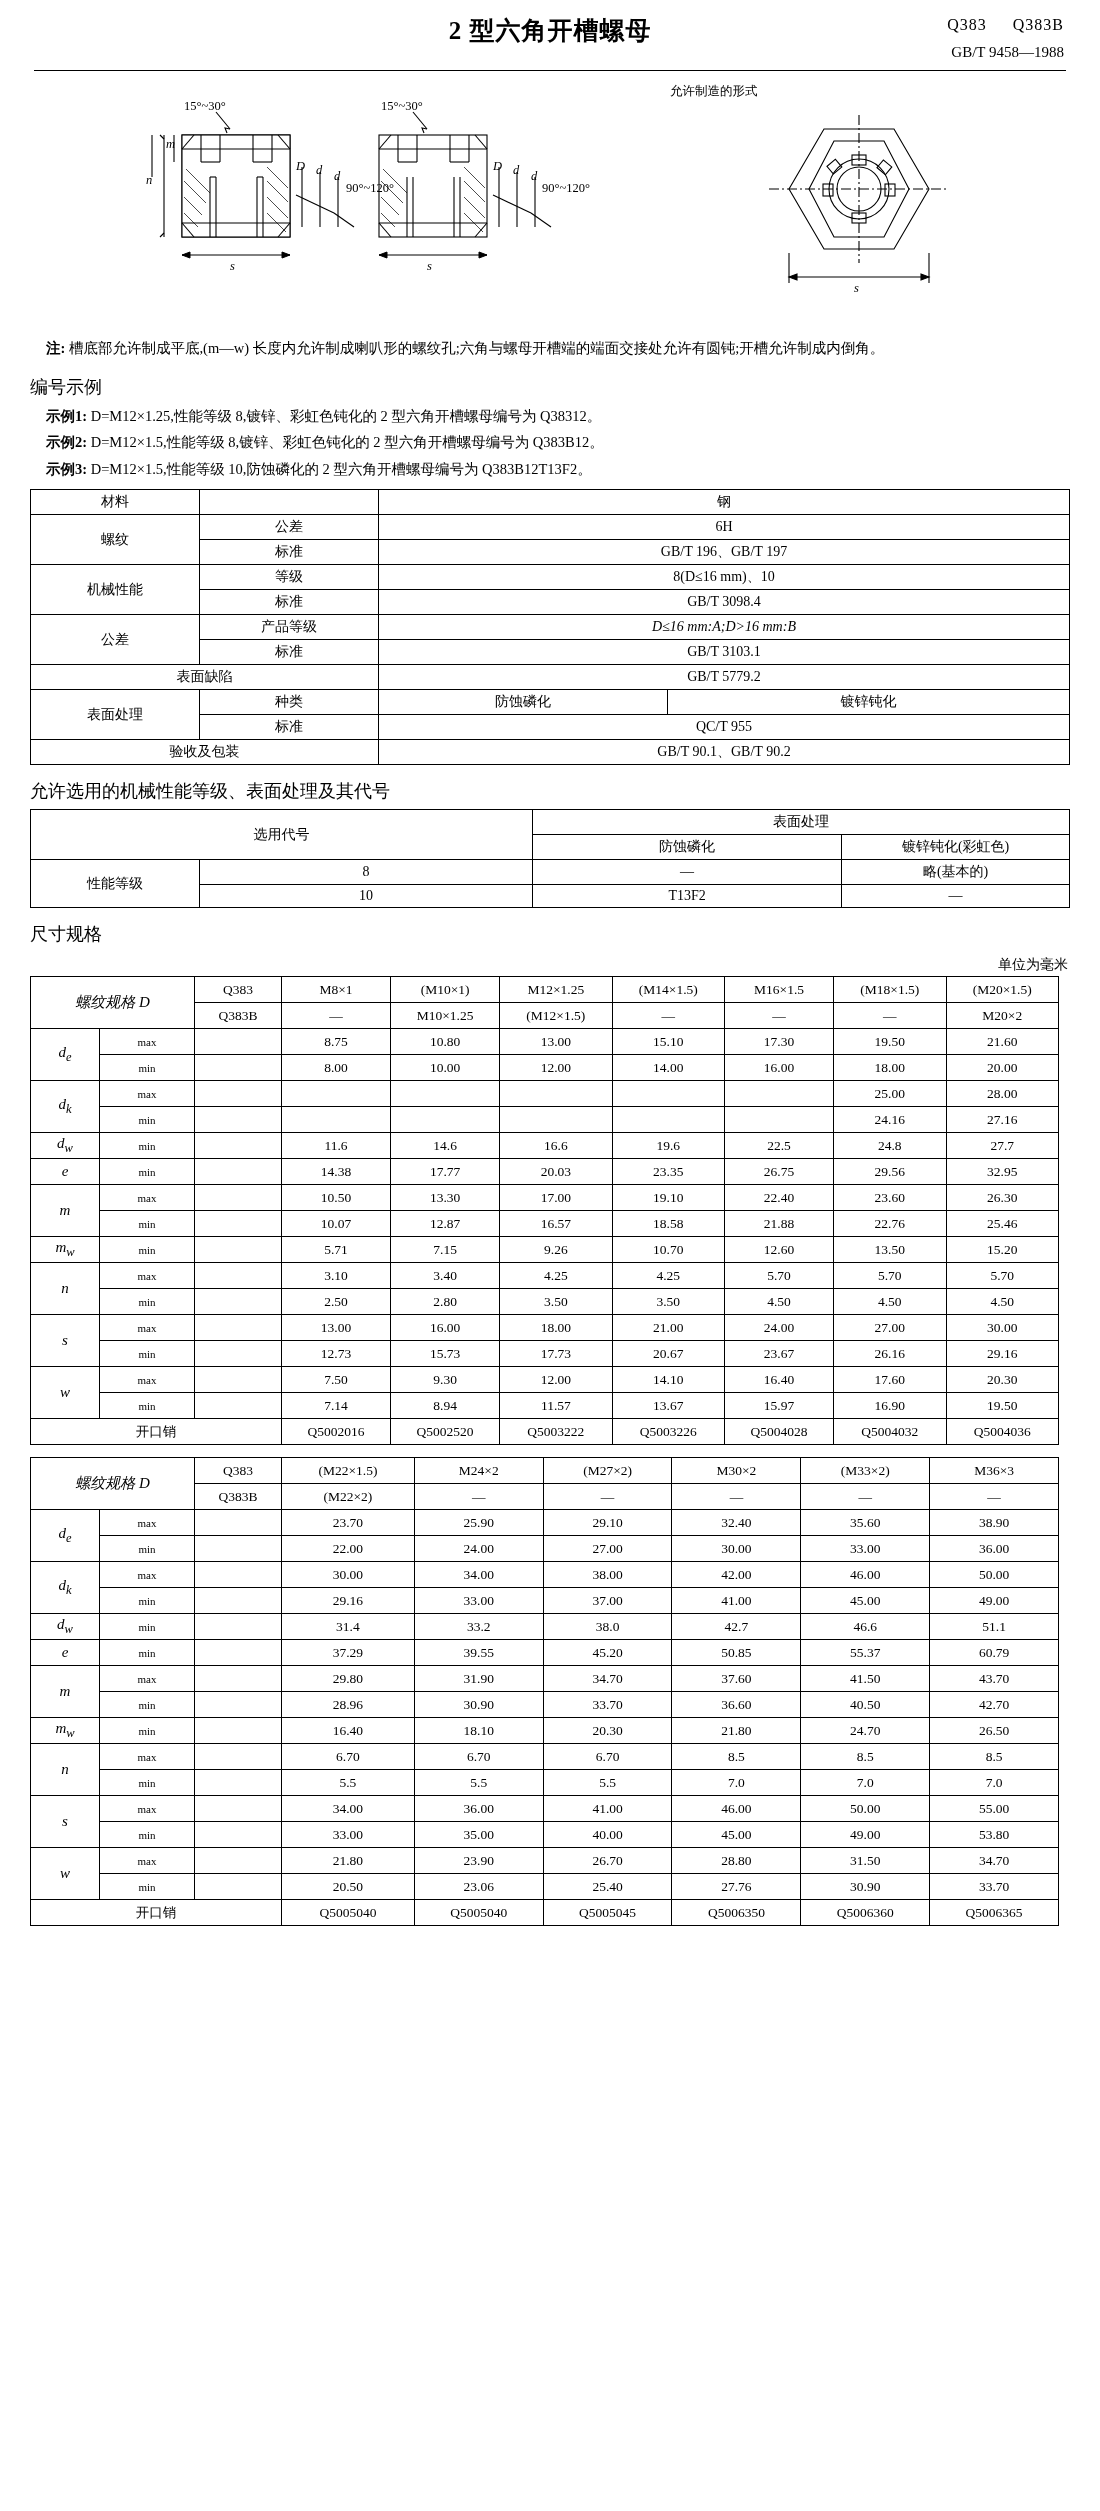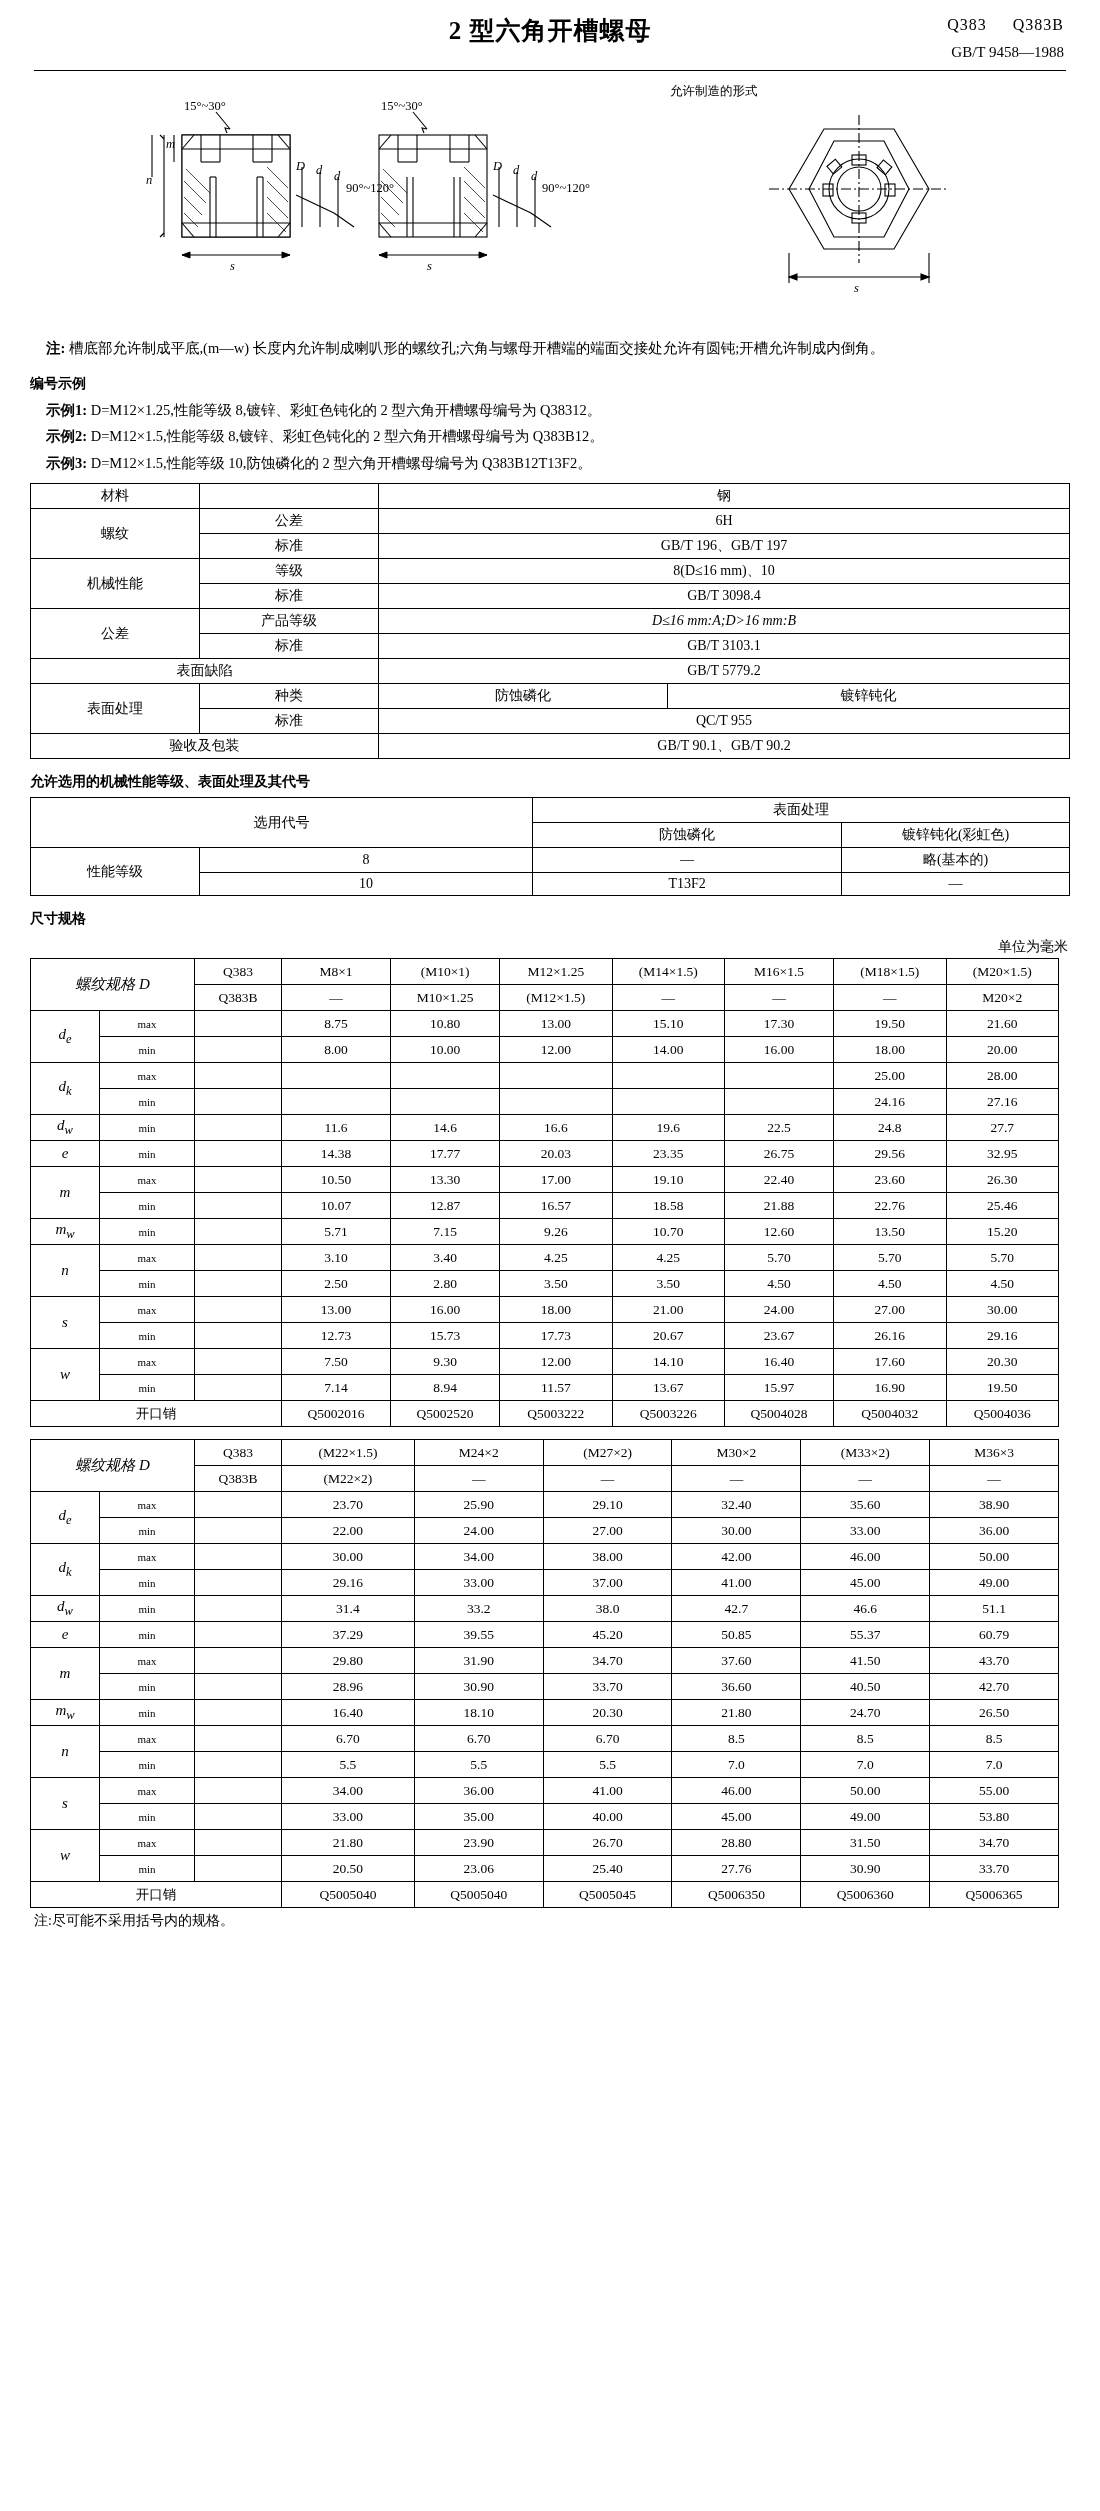--- a/index.html
+++ b/index.html
@@ -7,21 +7,21 @@
   .page{width:1100px;padding:0;box-sizing:border-box;}
   .hdr{padding:14px 34px 0 34px;position:relative;height:64px;box-sizing:border-box;}
   .hdr .title{font-size:25px;font-weight:bold;text-align:center;letter-spacing:1px;}
   .hdr .code{position:absolute;right:36px;top:16px;font-size:16px;letter-spacing:1px;}
   .hdr .code span{margin-left:26px;}
   .hdr .std{position:absolute;right:36px;top:44px;font-size:15px;}
   .rule{border-top:1.6px solid #000;margin:6px 34px 0 34px;}
   .fig{margin:6px 34px 0 34px;position:relative;height:255px;}
   .note{margin:4px 46px 0 46px;font-size:14.5px;line-height:1.7;text-align:justify;}
   .note b{font-weight:bold;}
-  .sec{margin:14px 30px 4px 30px;font-size:14px;font-weight:bold;}
+  .sec{margin:14px 30px 4px 30px;font-size:18px;font-weight:normal;}
   .ex{margin:2px 46px 0 46px;font-size:14.5px;line-height:1.85;}
   .ex .lb{font-weight:bold;}
   table{border-collapse:collapse;font-size:14px;}
   .tbl{margin:6px 30px 0 30px;width:1040px;}
   .tbl td,.tbl th{border:1px solid #000;padding:3px 4px;text-align:center;vertical-align:middle;font-weight:normal;}
   .tbl .lbl{white-space:nowrap;}
   .outer{border:1.6px solid #000;}
   .unit{text-align:right;margin:10px 32px 2px 30px;font-size:14px;}
   .dimtbl{margin:2px 30px 0 30px;width:1029px;font-size:13.5px;}
   .dimtbl td{border:1px solid #000;padding:2px 3px;text-align:center;vertical-align:middle;height:21px;}
@@ -696,17 +696,14 @@
           <td>Q5005040</td>
           <td>Q5005040</td>
           <td>Q5005045</td>
           <td>Q5006350</td>
           <td>Q5006360</td>
           <td>Q5006365</td>
         </tr>
       </tbody>
     </table>
 
-  <div class="foot">
-    <span>注:</span><span>尽可能不采用括号内的规格。</span>
-  </div>
 
 </div>
 
 </body></html>

